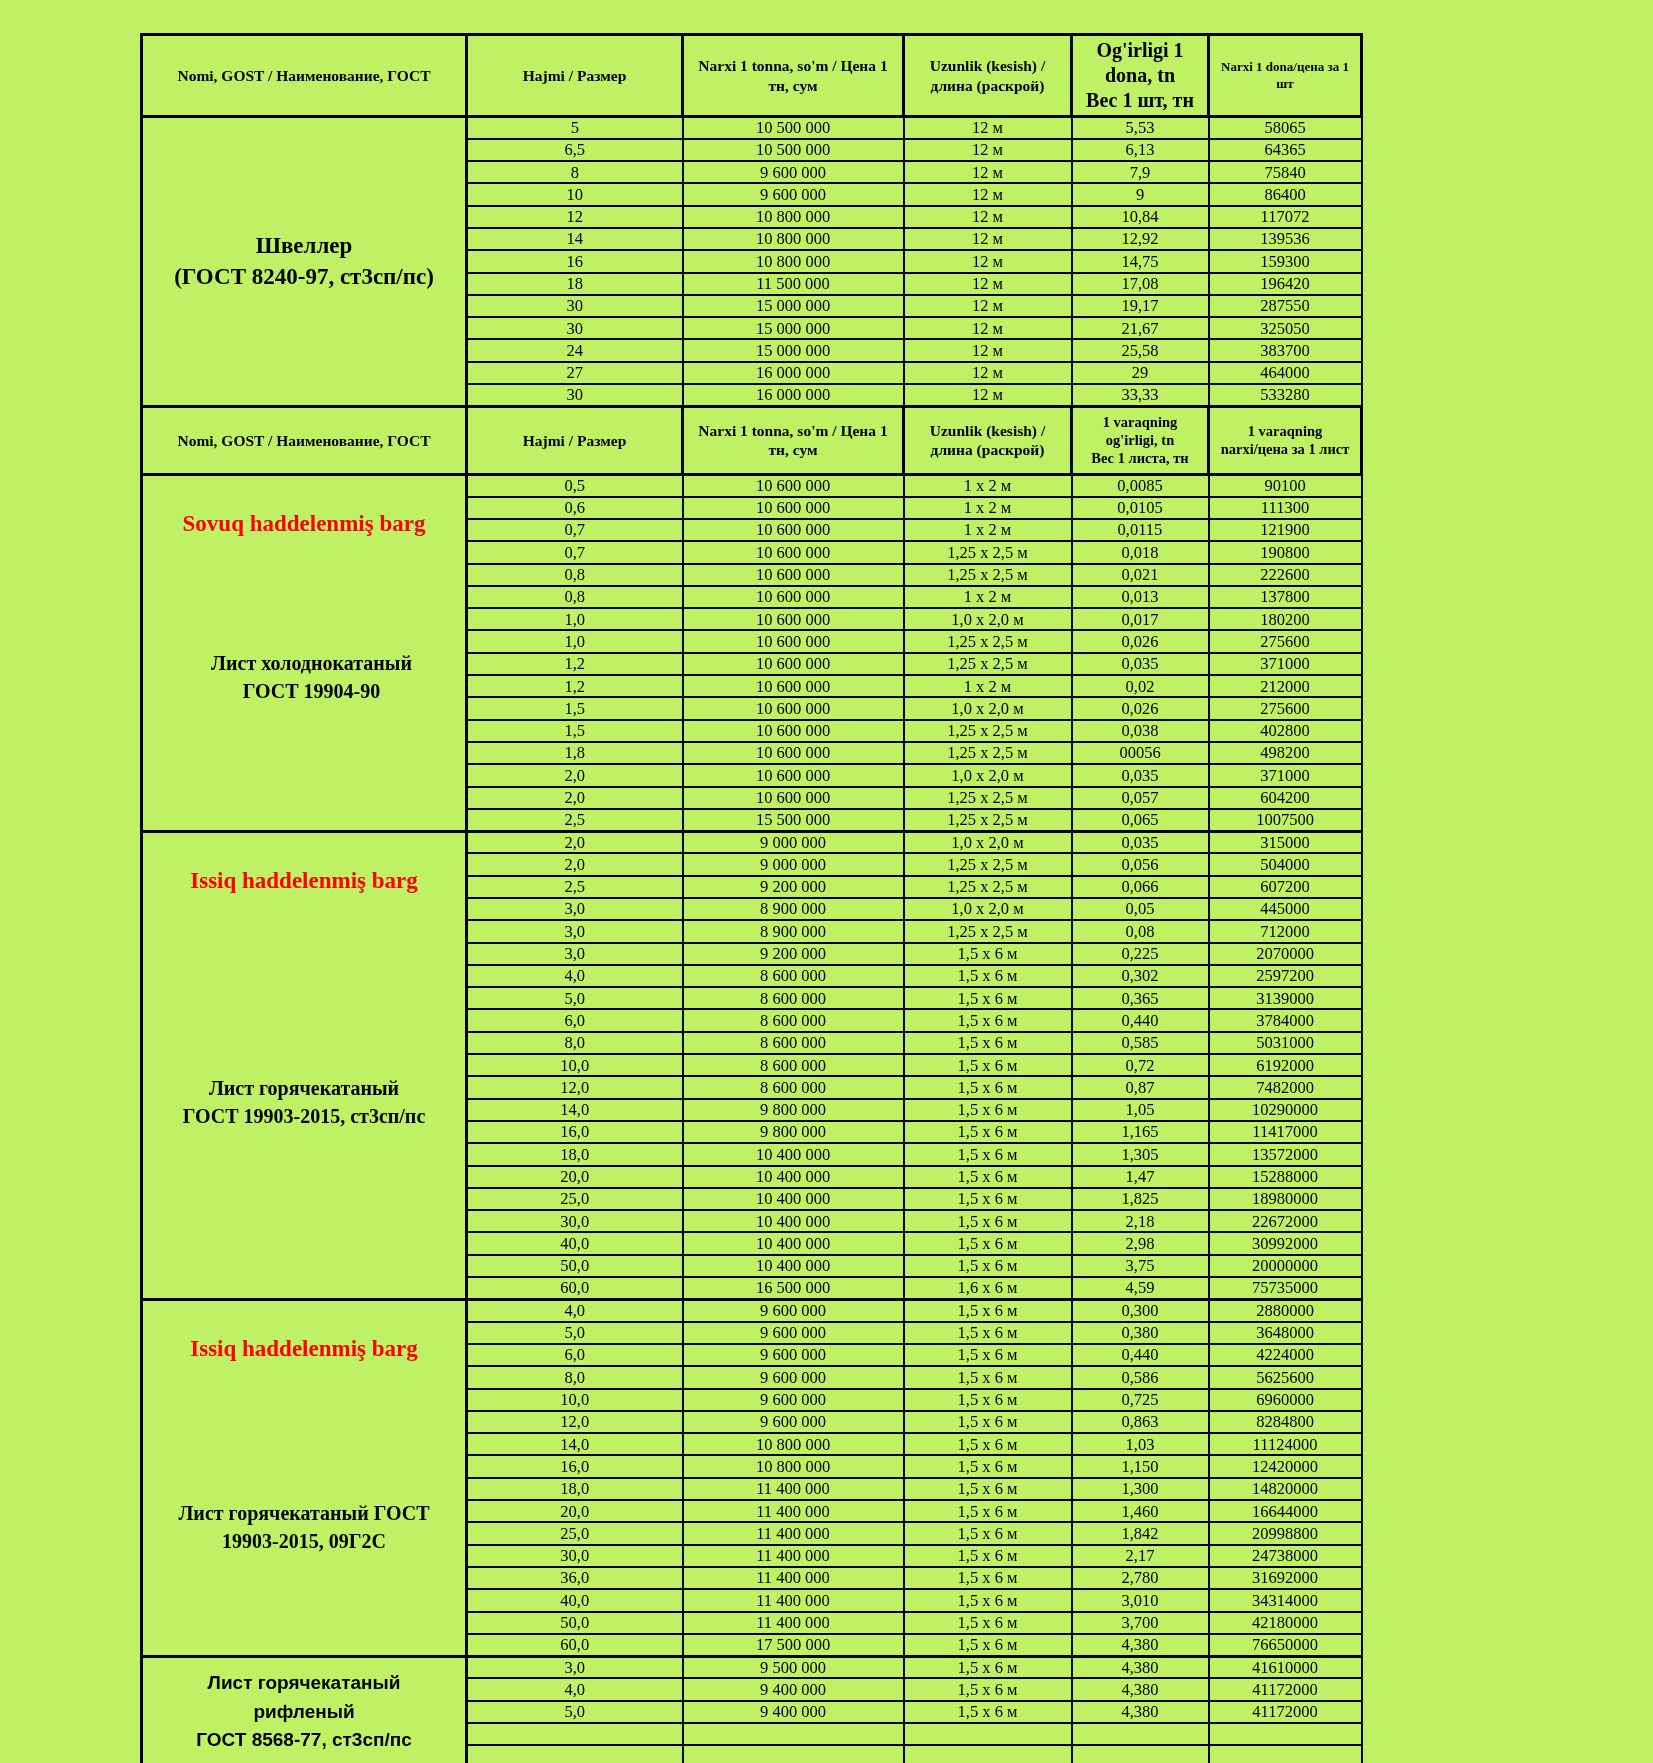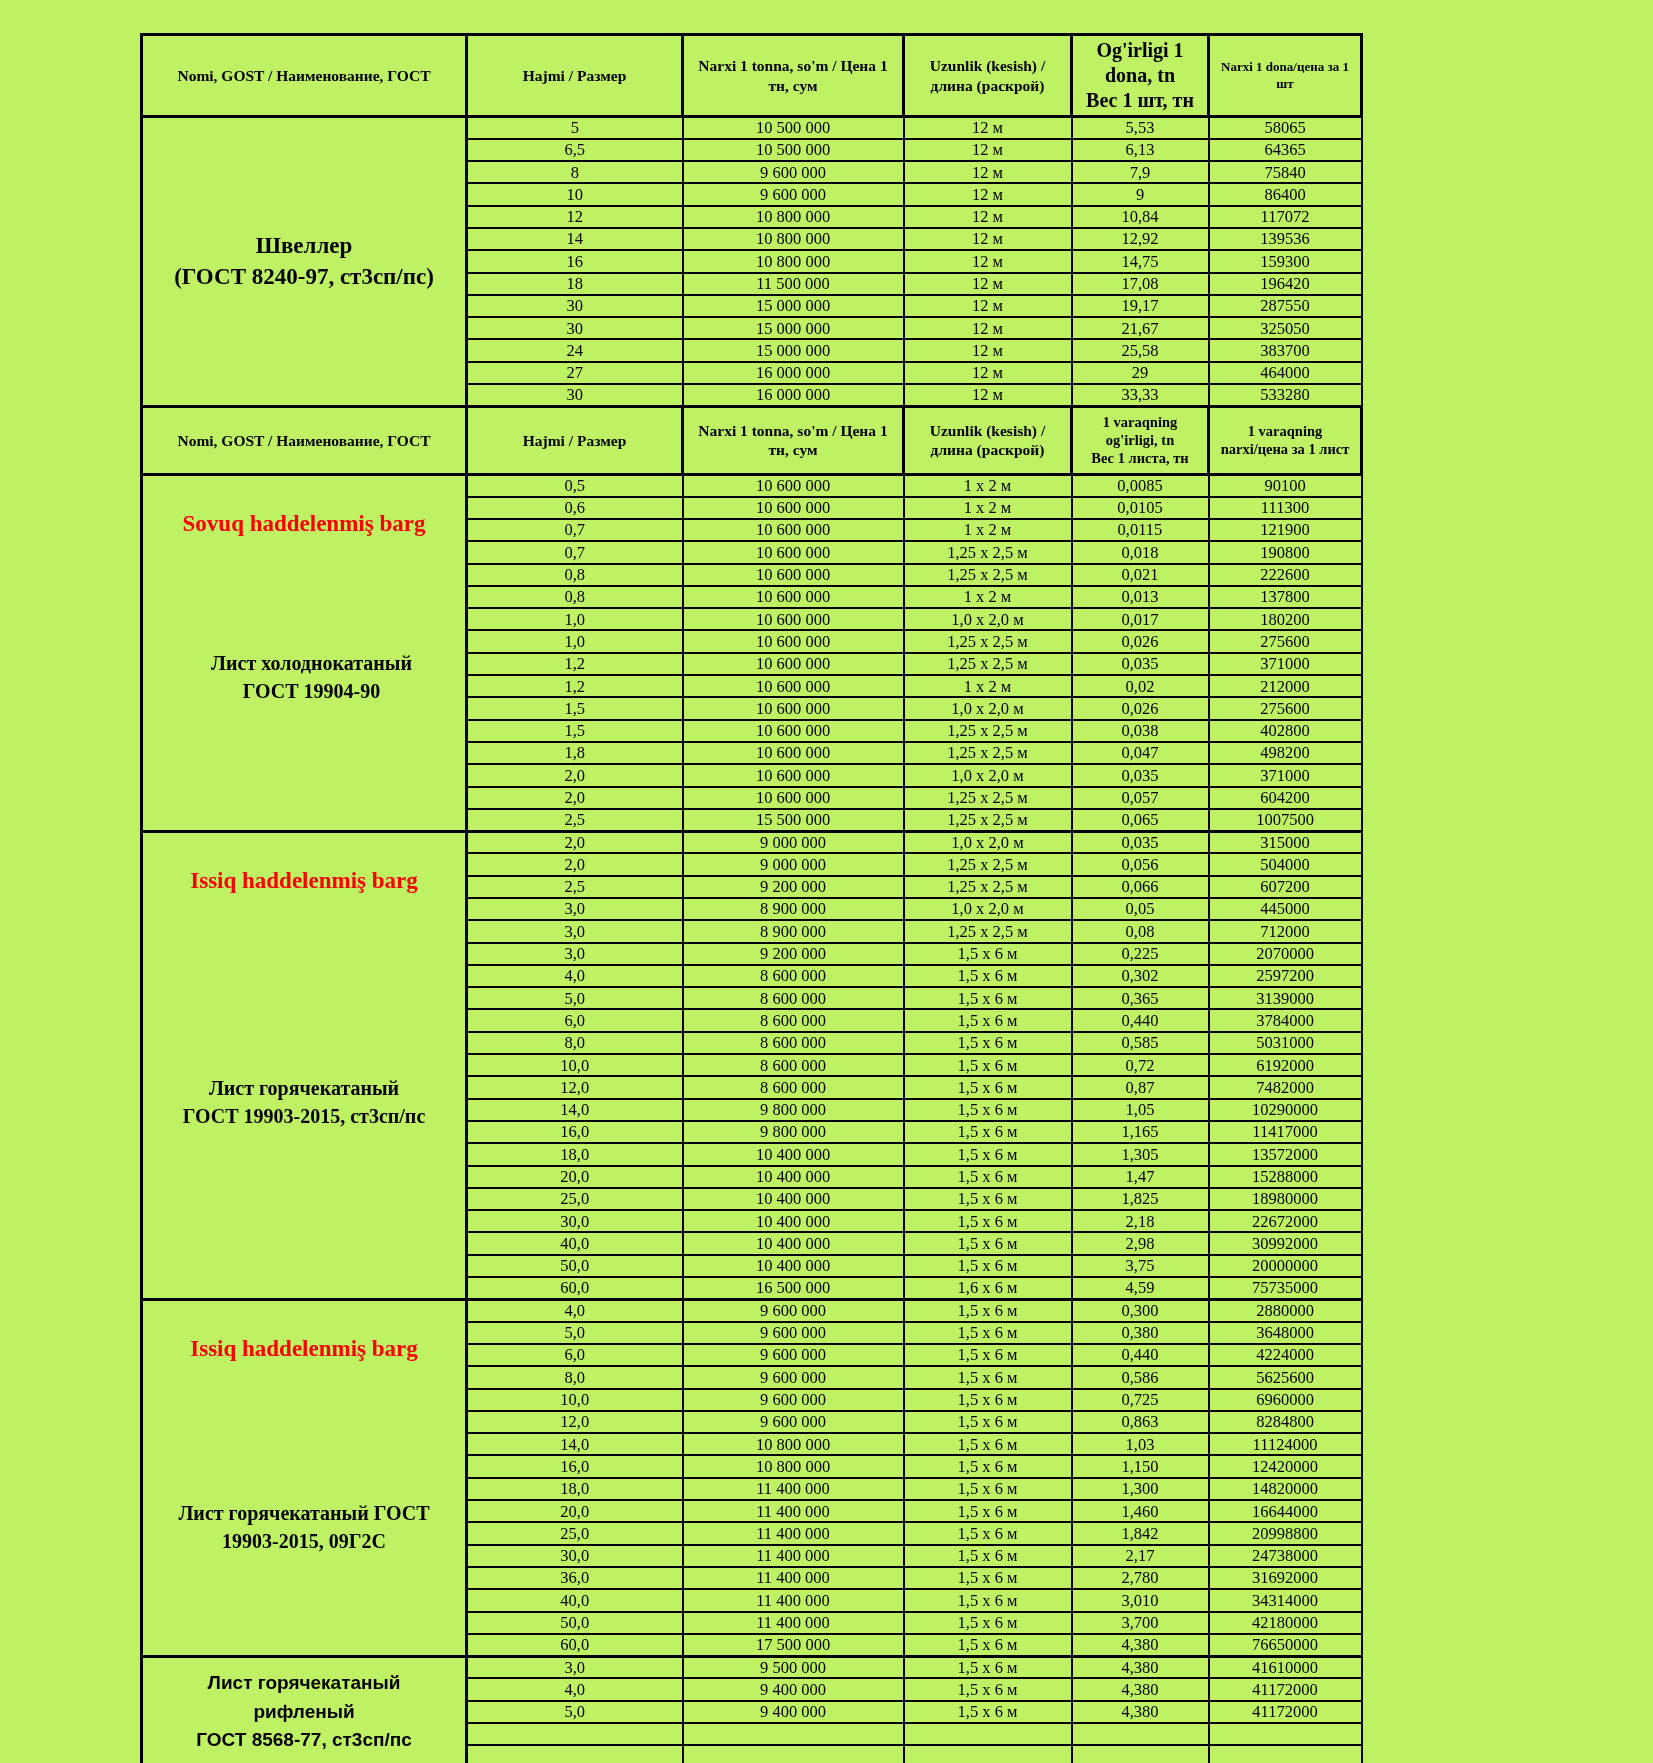--- a/index.html
+++ b/index.html
@@ -247,21 +247,21 @@
           <td>1,5</td>
           <td>10 600 000</td>
           <td>1,25 х 2,5 м</td>
           <td>0,038</td>
           <td>402800</td>
         </tr>
         <tr class="data">
           <td>1,8</td>
           <td>10 600 000</td>
           <td>1,25 х 2,5 м</td>
-          <td>0,047</td>
+          <td>00056</td>
           <td>498200</td>
         </tr>
         <tr class="data">
           <td>2,0</td>
           <td>10 600 000</td>
           <td>1,0 х 2,0 м</td>
           <td>0,035</td>
           <td>371000</td>
         </tr>
         <tr class="data">

